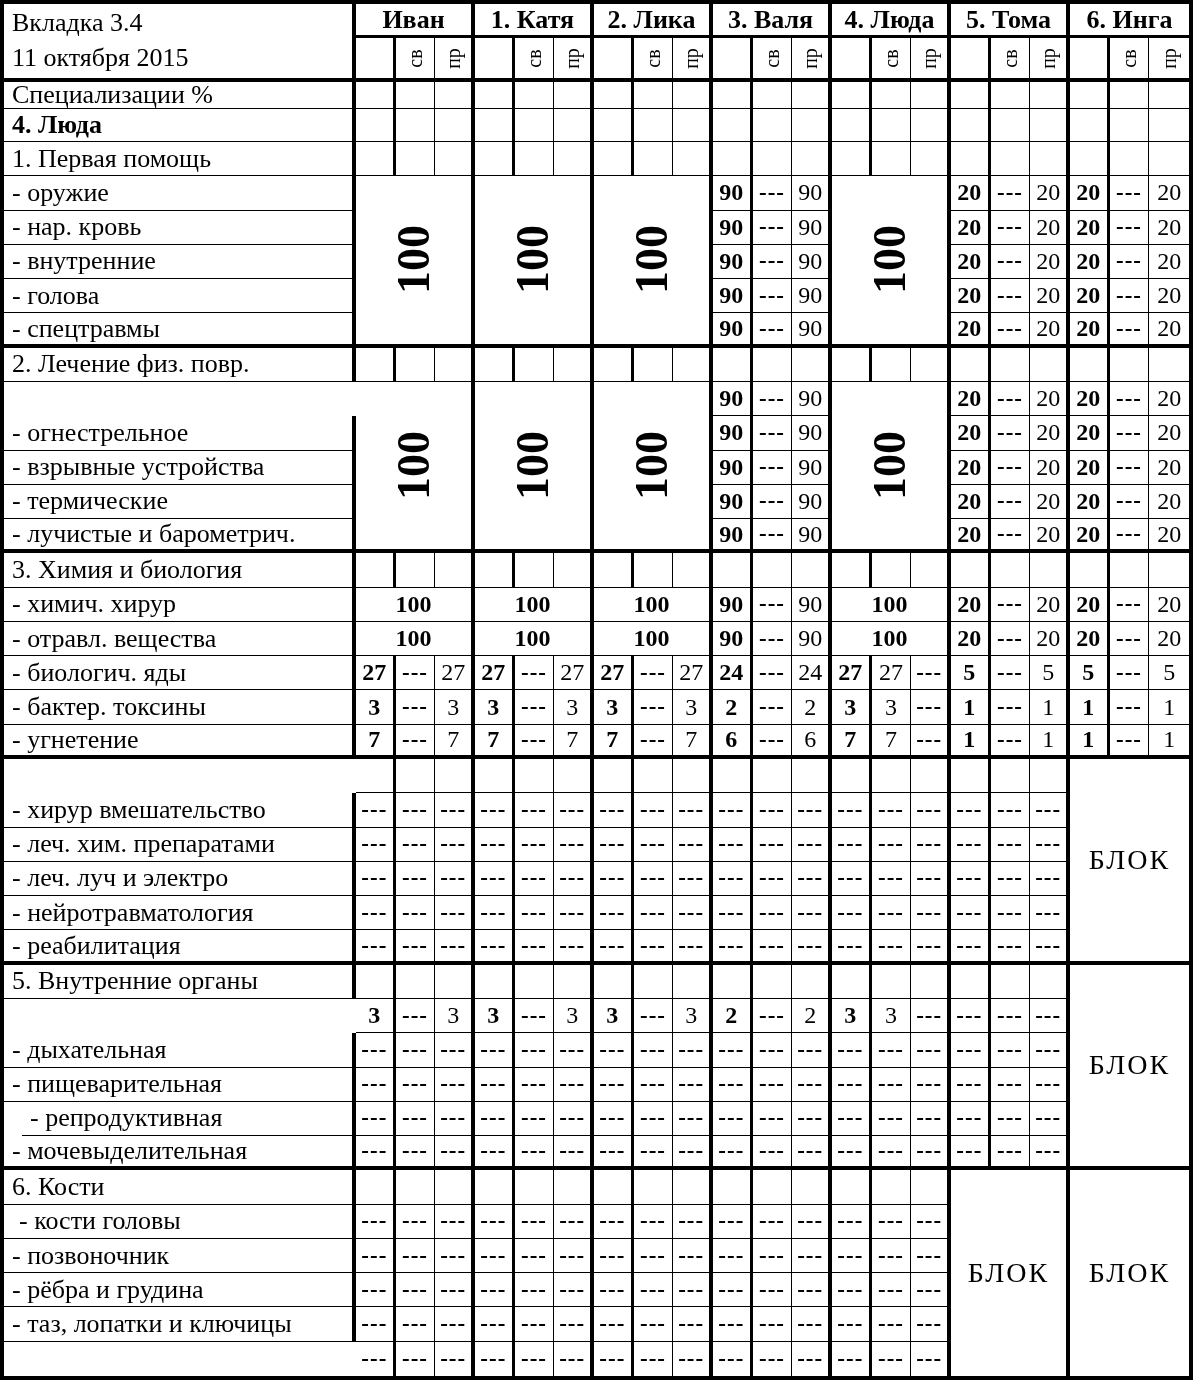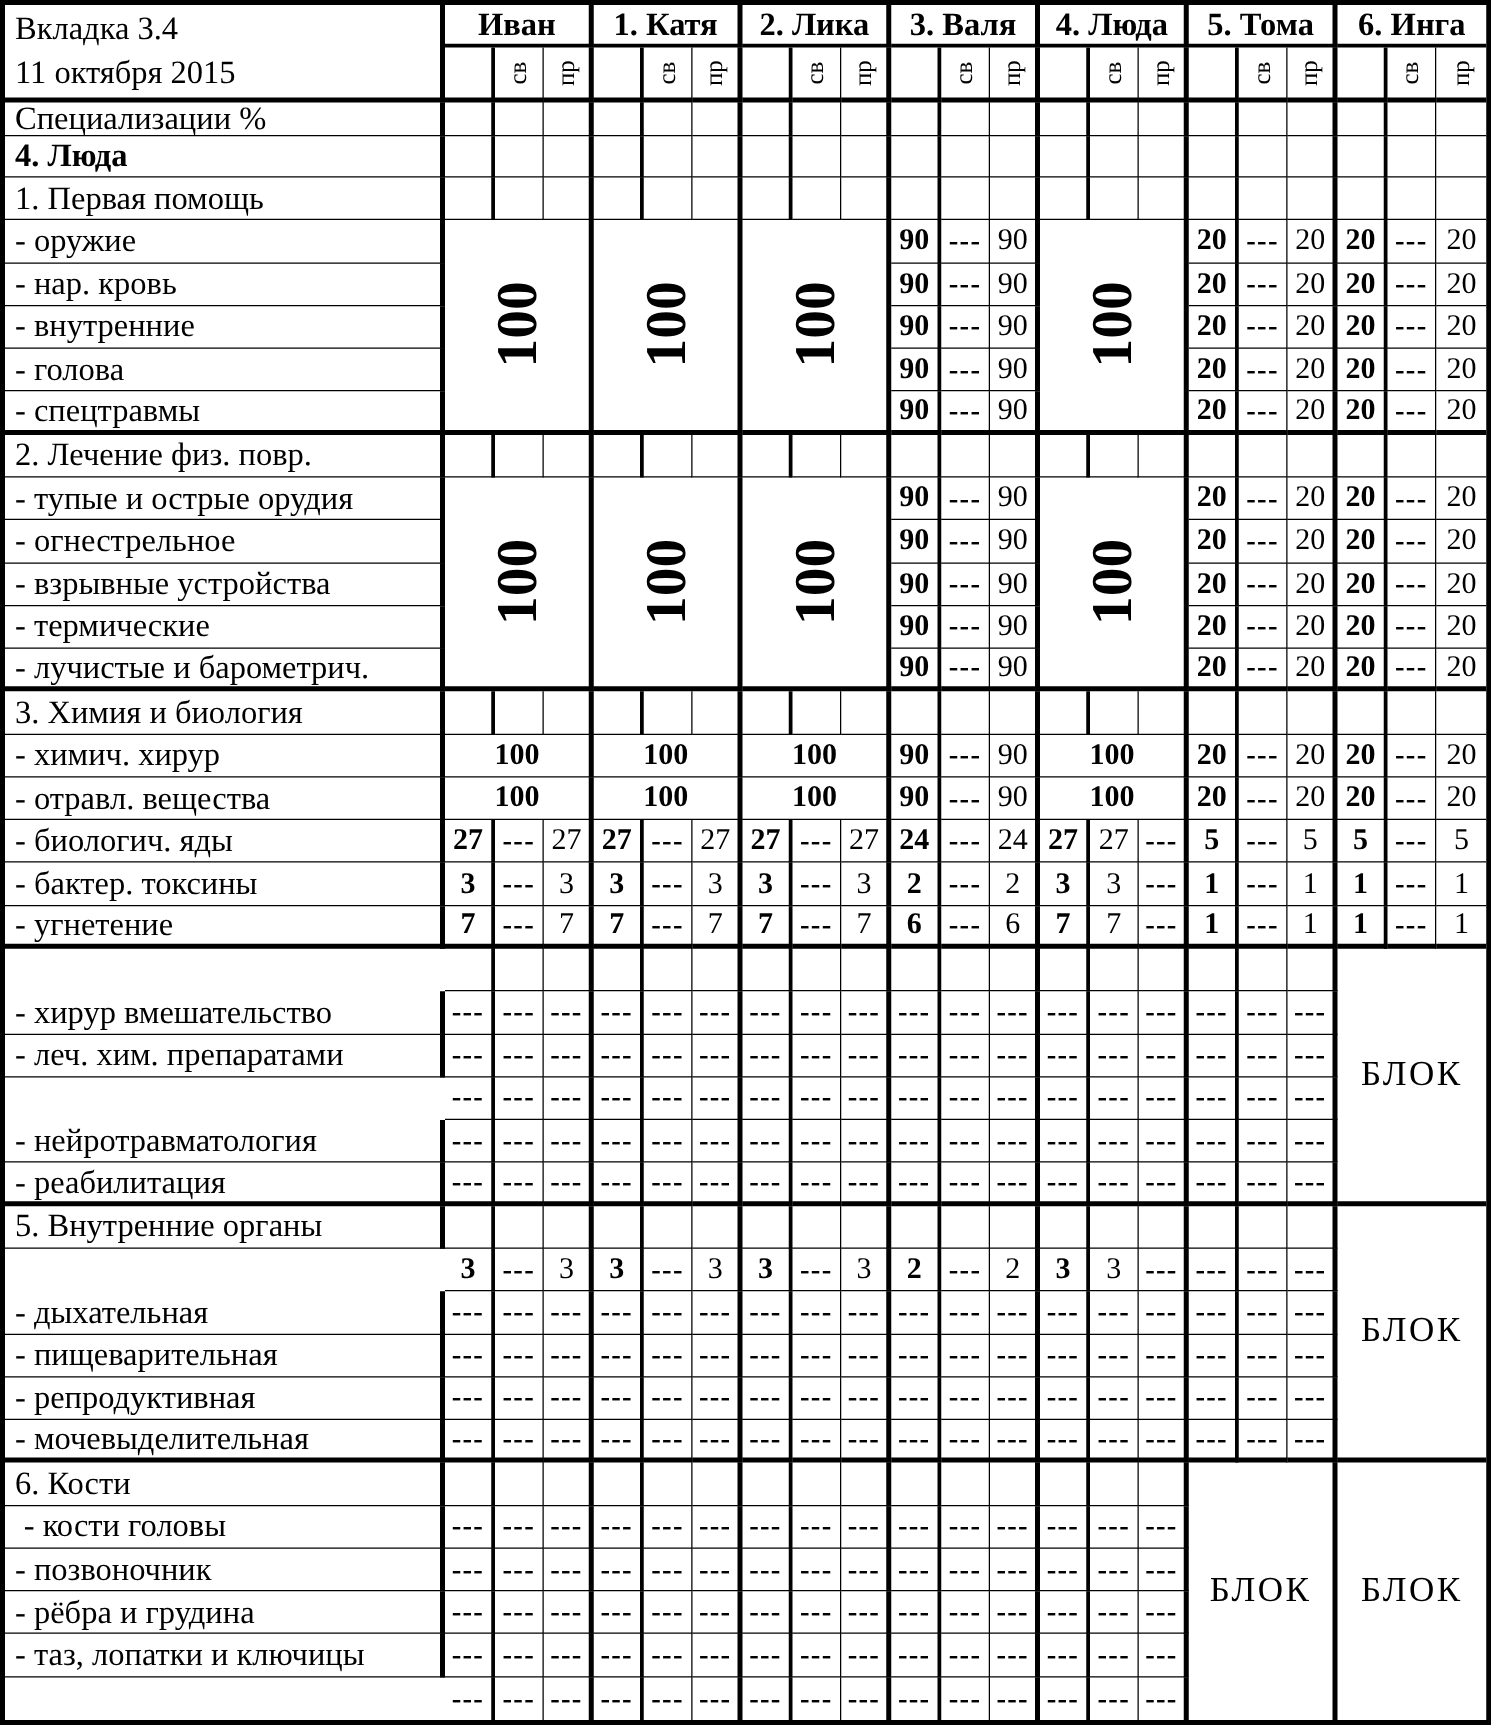--- a/index.html
+++ b/index.html
@@ -241,21 +241,20 @@
     <div class="cell gb" style="grid-area: 11 / 13;"></div>
     <div class="cell sb" style="grid-area: 11 / 14;"></div>
     <div class="cell " style="grid-area: 11 / 15;"></div>
     <div class="cell gb" style="grid-area: 11 / 16;"></div>
     <div class="cell sb" style="grid-area: 11 / 17;"></div>
     <div class="cell " style="grid-area: 11 / 18;"></div>
     <div class="cell gb" style="grid-area: 11 / 19;"></div>
     <div class="cell sb" style="grid-area: 11 / 20;"></div>
     <div class="cell " style="grid-area: 11 / 21;"></div>
     <div class="cell lr" style="grid-area: 11 / 22;"></div>
-    <div class="cell label gb" style="grid-area: 12 / 1;">- тупые и острые орудия</div>
     <div class="cell gb hb" style="grid-area: 12 / 2 / span 5 / span 3;">
       <div class="rot vnum">100</div>
     </div>
     <div class="cell gb hb" style="grid-area: 12 / 5 / span 5 / span 3;">
       <div class="rot vnum">100</div>
     </div>
     <div class="cell gb hb" style="grid-area: 12 / 8 / span 5 / span 3;">
       <div class="rot vnum">100</div>
     </div>
     <div class="cell sb val bold" style="grid-area: 12 / 11;">90</div>
@@ -476,20 +475,21 @@
     <div class="cell gb dash" style="grid-area: 25 / 10;">---</div>
     <div class="cell sb dash" style="grid-area: 25 / 11;">---</div>
     <div class="cell  dash" style="grid-area: 25 / 12;">---</div>
     <div class="cell gb dash" style="grid-area: 25 / 13;">---</div>
     <div class="cell sb dash" style="grid-area: 25 / 14;">---</div>
     <div class="cell  dash" style="grid-area: 25 / 15;">---</div>
     <div class="cell gb dash" style="grid-area: 25 / 16;">---</div>
     <div class="cell sb dash" style="grid-area: 25 / 17;">---</div>
     <div class="cell  dash" style="grid-area: 25 / 18;">---</div>
     <div class="cell gb dash" style="grid-area: 25 / 19;">---</div>
+    <div class="cell label gb" style="grid-area: 26 / 1;">- леч. луч и электро</div>
     <div class="cell sb dash" style="grid-area: 26 / 2;">---</div>
     <div class="cell  dash" style="grid-area: 26 / 3;">---</div>
     <div class="cell gb dash" style="grid-area: 26 / 4;">---</div>
     <div class="cell sb dash" style="grid-area: 26 / 5;">---</div>
     <div class="cell  dash" style="grid-area: 26 / 6;">---</div>
     <div class="cell gb dash" style="grid-area: 26 / 7;">---</div>
     <div class="cell sb dash" style="grid-area: 26 / 8;">---</div>
     <div class="cell  dash" style="grid-area: 26 / 9;">---</div>
     <div class="cell gb dash" style="grid-area: 26 / 10;">---</div>
     <div class="cell sb dash" style="grid-area: 26 / 11;">---</div>
@@ -608,21 +608,21 @@
     <div class="cell gb dash" style="grid-area: 32 / 10;">---</div>
     <div class="cell sb dash" style="grid-area: 32 / 11;">---</div>
     <div class="cell  dash" style="grid-area: 32 / 12;">---</div>
     <div class="cell gb dash" style="grid-area: 32 / 13;">---</div>
     <div class="cell sb dash" style="grid-area: 32 / 14;">---</div>
     <div class="cell  dash" style="grid-area: 32 / 15;">---</div>
     <div class="cell gb dash" style="grid-area: 32 / 16;">---</div>
     <div class="cell sb dash" style="grid-area: 32 / 17;">---</div>
     <div class="cell  dash" style="grid-area: 32 / 18;">---</div>
     <div class="cell gb dash" style="grid-area: 32 / 19;">---</div>
-    <div class="cell label gb" style="grid-area: 33 / 1;">- репродуктивная</div>
+    <div class="cell label gb" style="grid-area: 33 / 1; margin-left: 18px;">- репродуктивная</div>
     <div class="cell sb dash" style="grid-area: 33 / 2;">---</div>
     <div class="cell  dash" style="grid-area: 33 / 3;">---</div>
     <div class="cell gb dash" style="grid-area: 33 / 4;">---</div>
     <div class="cell sb dash" style="grid-area: 33 / 5;">---</div>
     <div class="cell  dash" style="grid-area: 33 / 6;">---</div>
     <div class="cell gb dash" style="grid-area: 33 / 7;">---</div>
     <div class="cell sb dash" style="grid-area: 33 / 8;">---</div>
     <div class="cell  dash" style="grid-area: 33 / 9;">---</div>
     <div class="cell gb dash" style="grid-area: 33 / 10;">---</div>
     <div class="cell sb dash" style="grid-area: 33 / 11;">---</div>

